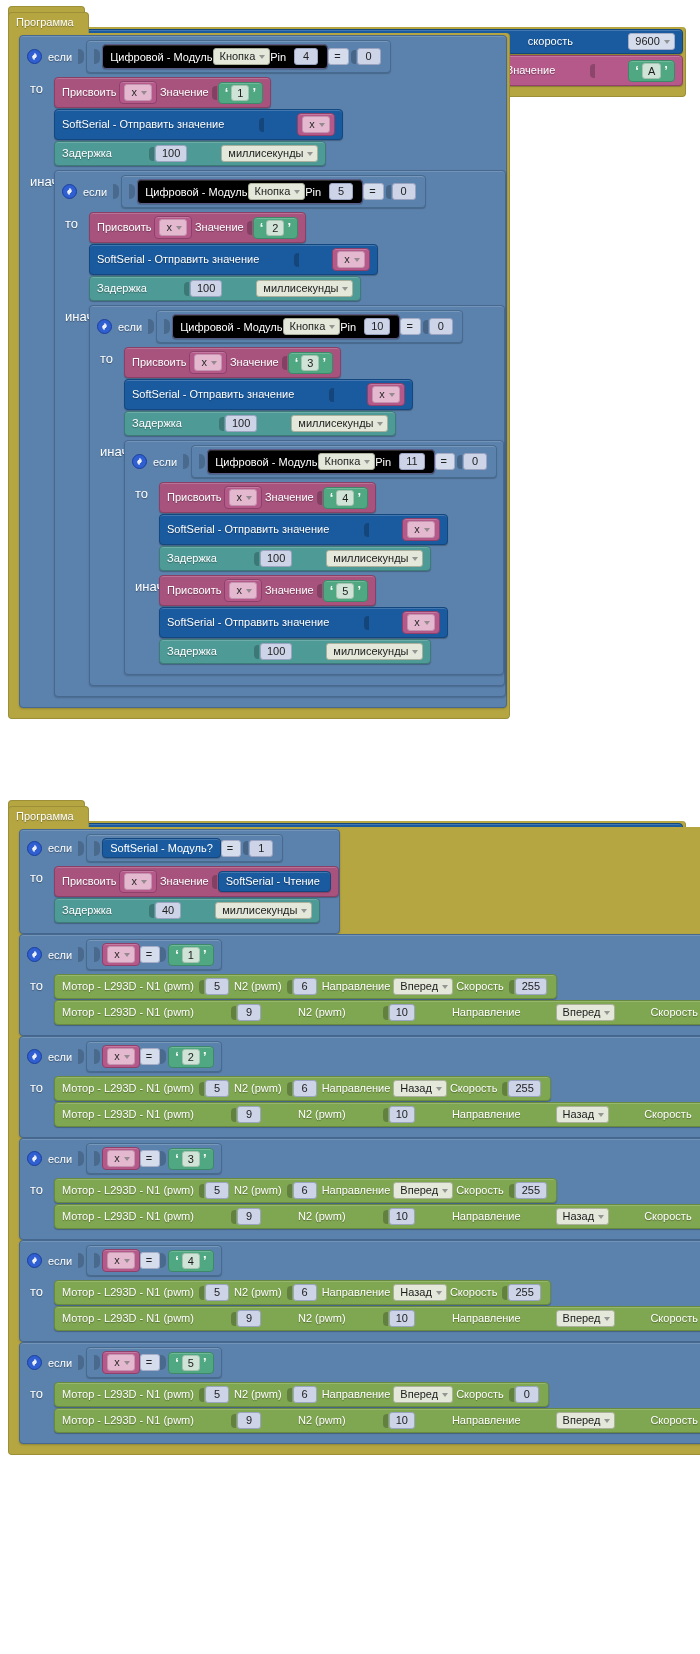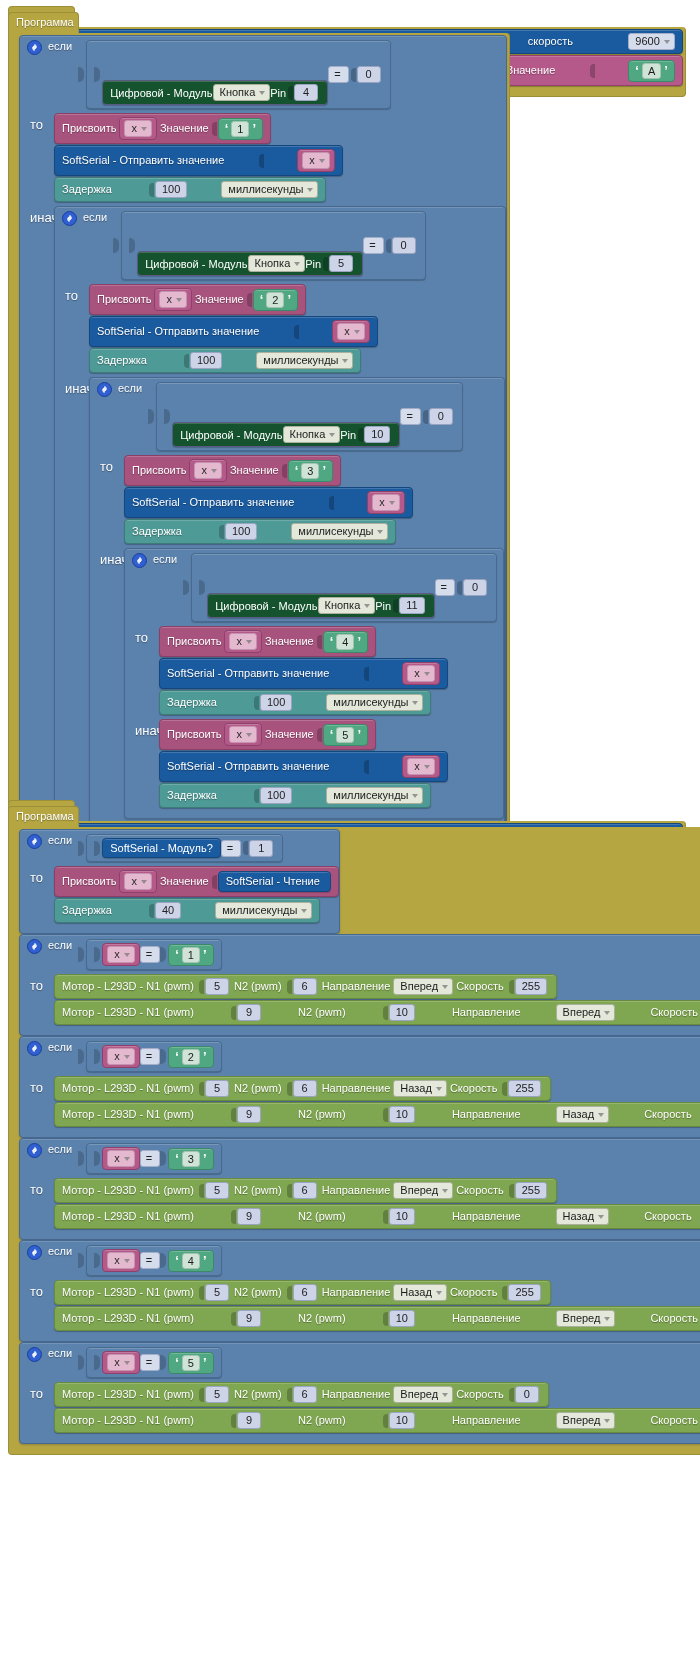--- a/index.html
+++ b/index.html
@@ -7,21 +7,21 @@
     font-family:"Liberation Sans", sans-serif;
     width:700px; height:1654px; position:relative;
     -webkit-font-smoothing:antialiased;
   }
   .canvas{position:relative;width:700px;height:1654px;overflow:hidden;}
 
   
   .hat{position:absolute;}
   .hat-tab{
     display:inline-block;background:#b5a642;color:#ffffff;
-    font-size:11px;line-height:17px;padding:1px 4px 2px 7px;
+    font-size:11px;line-height:17px;padding:1px 14px 2px 7px;
     border-radius:4px 4px 0 0;
     border:1px solid #9c8f38;border-bottom:none;
     text-shadow:0 1px 1px rgba(0,0,0,.35);
   }
   .hat-body{
     background:#b5a642;border:1px solid #9c8f38;border-top:none;
     border-radius:0 4px 4px 4px;
     padding:2px 2px 10px 10px;
   }
 
@@ -37,21 +37,21 @@
   .blk .lbl{margin:0 3px;text-shadow:0 1px 1px rgba(0,0,0,.35);}
   .blk .lbl:first-child{margin-left:0;}
 
   
   .c-blue   {background:#1a5a9e;border:1px solid #13477e;}
   .c-pink   {background:#b4598a;border:1px solid #93406d;}
   .c-pink2  {background:#a8537e;border:1px solid #8a3f66;}
   .c-teal   {background:#4e9a96;border:1px solid #3d7b78;}
   .c-green  {background:#7fa650;border:1px solid #688a3f;}
   .c-ctrl   {background:#5b82ad;border:1px solid #476a8f;}
-  .c-sensor {background:#14532d;border:1px solid #5a5a85;margin-top:36px;}
+  .c-sensor {background:#000000;border:1px solid #5a5a85;}
 
   
   .socket{
     display:inline-flex;align-items:center;margin:0 2px;
     position:relative;
   }
   .notch{
     width:5px;height:14px;margin-right:1px;flex:0 0 auto;
     background:rgba(0,0,0,.22);
     border-radius:4px 0 0 4px;
@@ -111,21 +111,21 @@
     box-shadow:inset 0 1px 0 rgba(255,255,255,.18),0 1px 1px rgba(0,0,0,.2);
     white-space:nowrap;
   }
 
   
   .ctrl{
     position:relative;background:#5b82ad;border:1px solid #47688f;
     border-radius:4px;box-shadow:inset 0 1px 0 rgba(255,255,255,.15),0 1px 2px rgba(0,0,0,.2);
     padding:0;display:inline-block;min-width:0;
   }
-  .ctrl-head{display:flex;padding:4px 6px 4px 7px;gap:6px;}
+  .ctrl-head{display:flex;align-items:center;padding:4px 6px 4px 7px;gap:6px;}
   .gear{
     width:13px;height:13px;border-radius:50%;
     background:#2f5fd0;border:1px solid #1b3f9c;
     display:inline-flex;align-items:center;justify-content:center;flex:0 0 auto;
   }
   .gear svg{display:block;}
   .kw{color:#fff;font-size:11px;text-shadow:0 1px 1px rgba(0,0,0,.35);}
   .ctrl-row{display:flex;align-items:flex-start;padding:0 0 4px 0;}
   .ctrl-kw{
     width:34px;flex:0 0 34px;color:#fff;font-size:13px;

